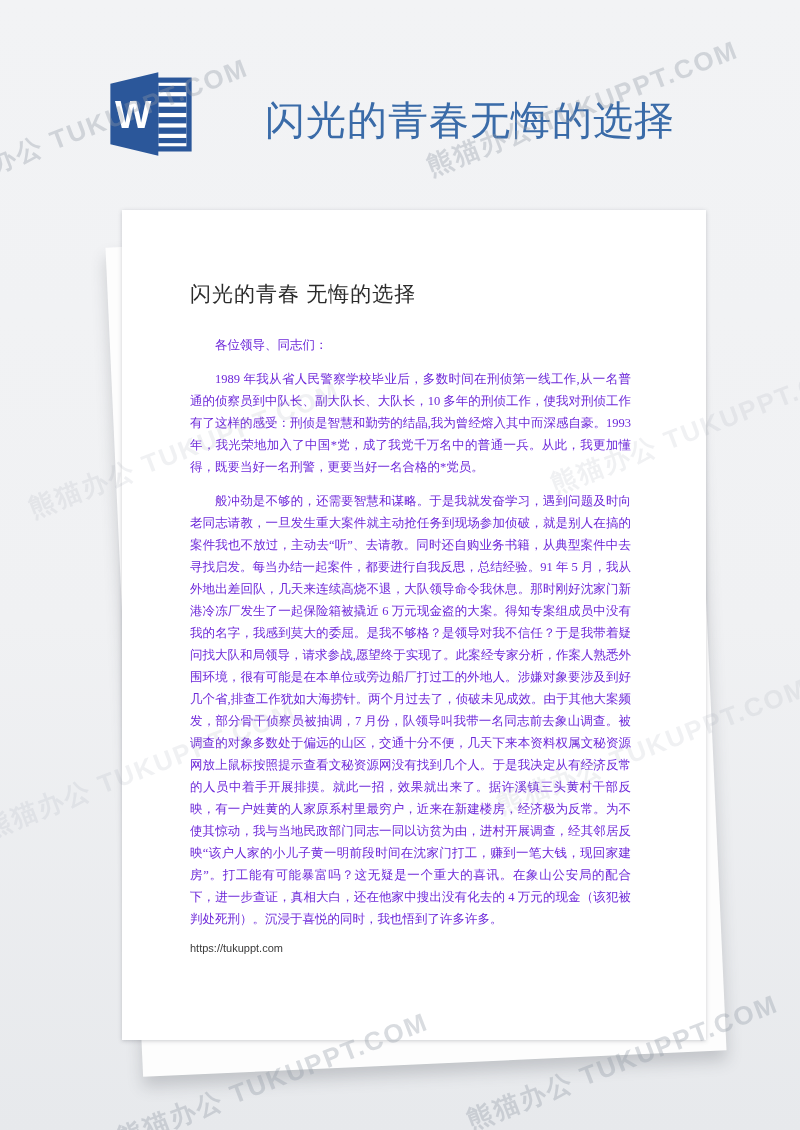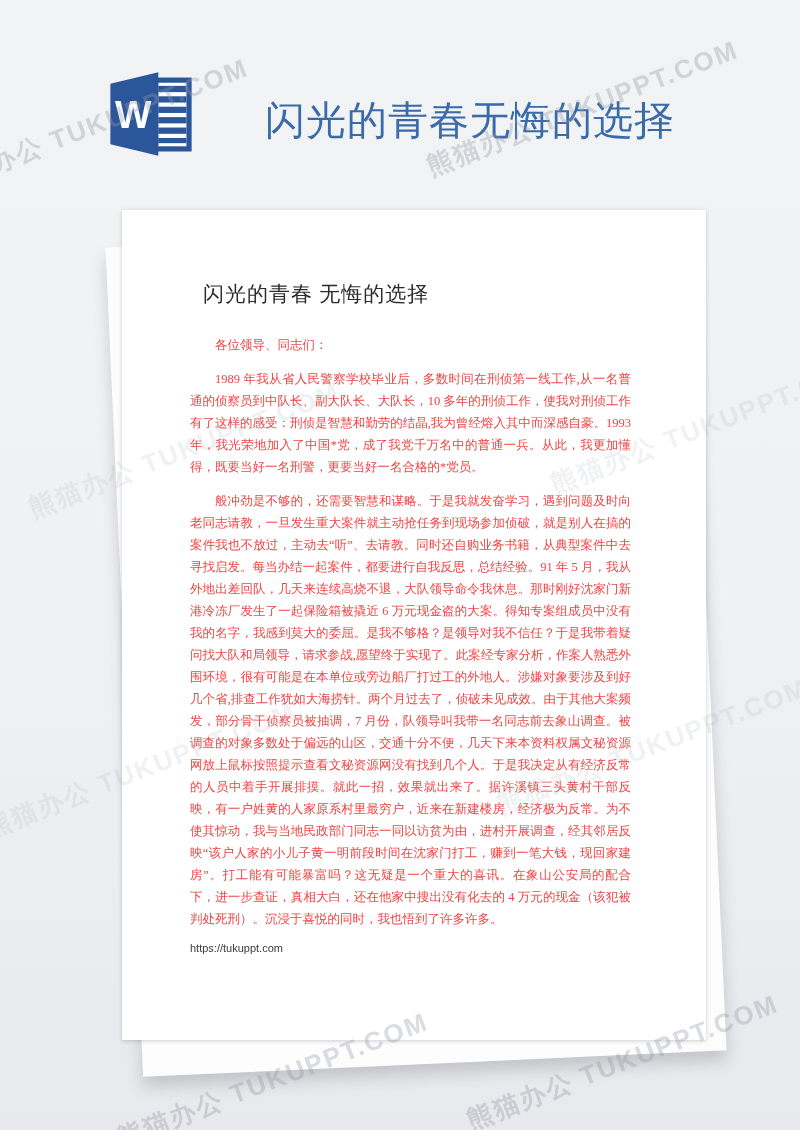--- a/index.html
+++ b/index.html
@@ -43,29 +43,29 @@
   }
   .page {
     position: absolute; left: 0; top: 0; width: 584px; height: 830px;
     background: #ffffff;
     box-shadow: 0 1px 4px rgba(60, 65, 75, 0.25);
     z-index: 2;
     box-sizing: border-box;
     padding: 70px 63px 0 68px;
   }
   .doc-title {
-    margin: 0 0 26px 13px;
+    margin: 0 0 26px 0;
     font-size: 21px; font-weight: 500; color: #2b2b2b;
     font-family: "Liberation Serif", "DejaVu Serif", serif;
     letter-spacing: 1px;
   }
   .doc-body p {
     margin: 0 12px 12px 0;
     font-size: 12.5px; line-height: 22px;
-    color: #ef4444;
+    color: #6d28d9;
     font-family: "Liberation Serif", "DejaVu Serif", serif;
     text-align: justify;
     text-indent: 2em;
   }
   .footer-link {
     margin-top: 11px;
     font-size: 11px; color: #3a3a3a;
     font-family: "Liberation Sans", sans-serif;
   }
 

